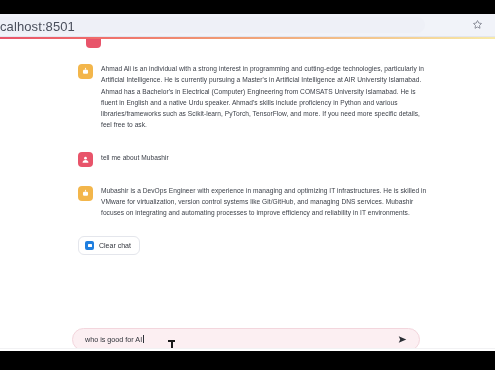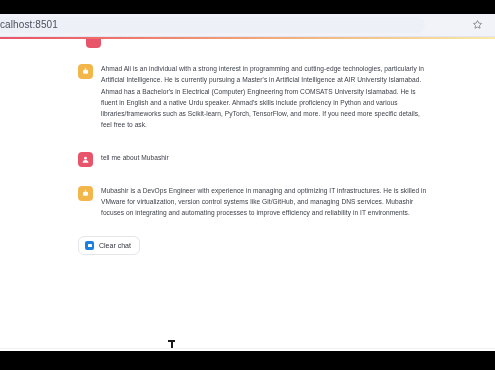--- a/index.html
+++ b/index.html
@@ -46,21 +46,21 @@
     top: 3px;
     width: 455px;
     height: 16px;
     background: #eef0f7;
     border-radius: 9px;
   }
   .url-text {
     position: absolute;
     left: 0px;
     top: 5px;
-    font-size: 10px;
+    font-size: 13px;
     color: #4a4f5c;
     letter-spacing: 0.1px;
     white-space: nowrap;
   }
   .star-icon {
     position: absolute;
     right: 12px;
     top: 5px;
     width: 11px;
     height: 11px;
@@ -302,20 +302,28 @@
           <div class="clear-btn">
             <span class="clear-icon">
               <span class="clear-icon-inner"></span>
             </span>
             <span class="clear-label">Clear chat</span>
           </div>
         </div>
 
       </div>
 
+      <div class="chat-input-wrap">
+        <div class="chat-input-value"><span>who is good for AI</span><span class="caret"></span></div>
+        <div class="send-btn">
+          <svg viewBox="0 0 16 16" width="11" height="11" fill="currentColor">
+            <path d="M2.5 3.2l11 4.8-11 4.8 2.2-4.8z"></path>
+          </svg>
+        </div>
+      </div>
 
       <div class="ibeam">
         <div class="cap top"></div>
         <div class="stem"></div>
 
       </div>
 
     </div>
 
     <div class="bottom-strip">

